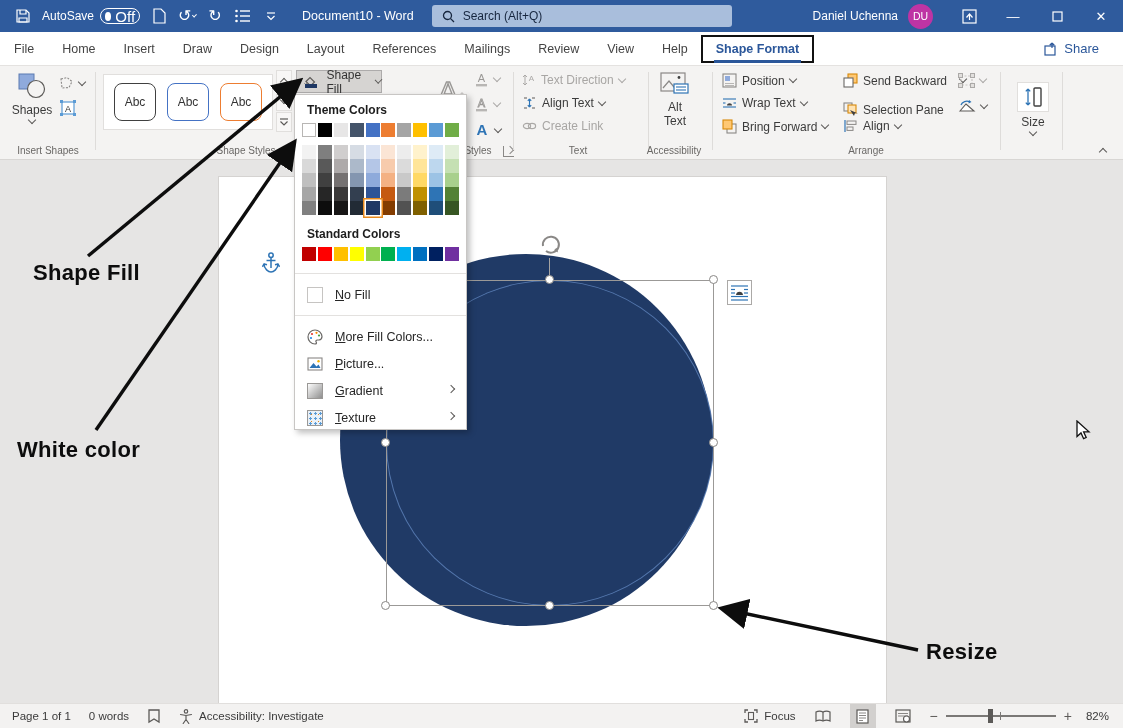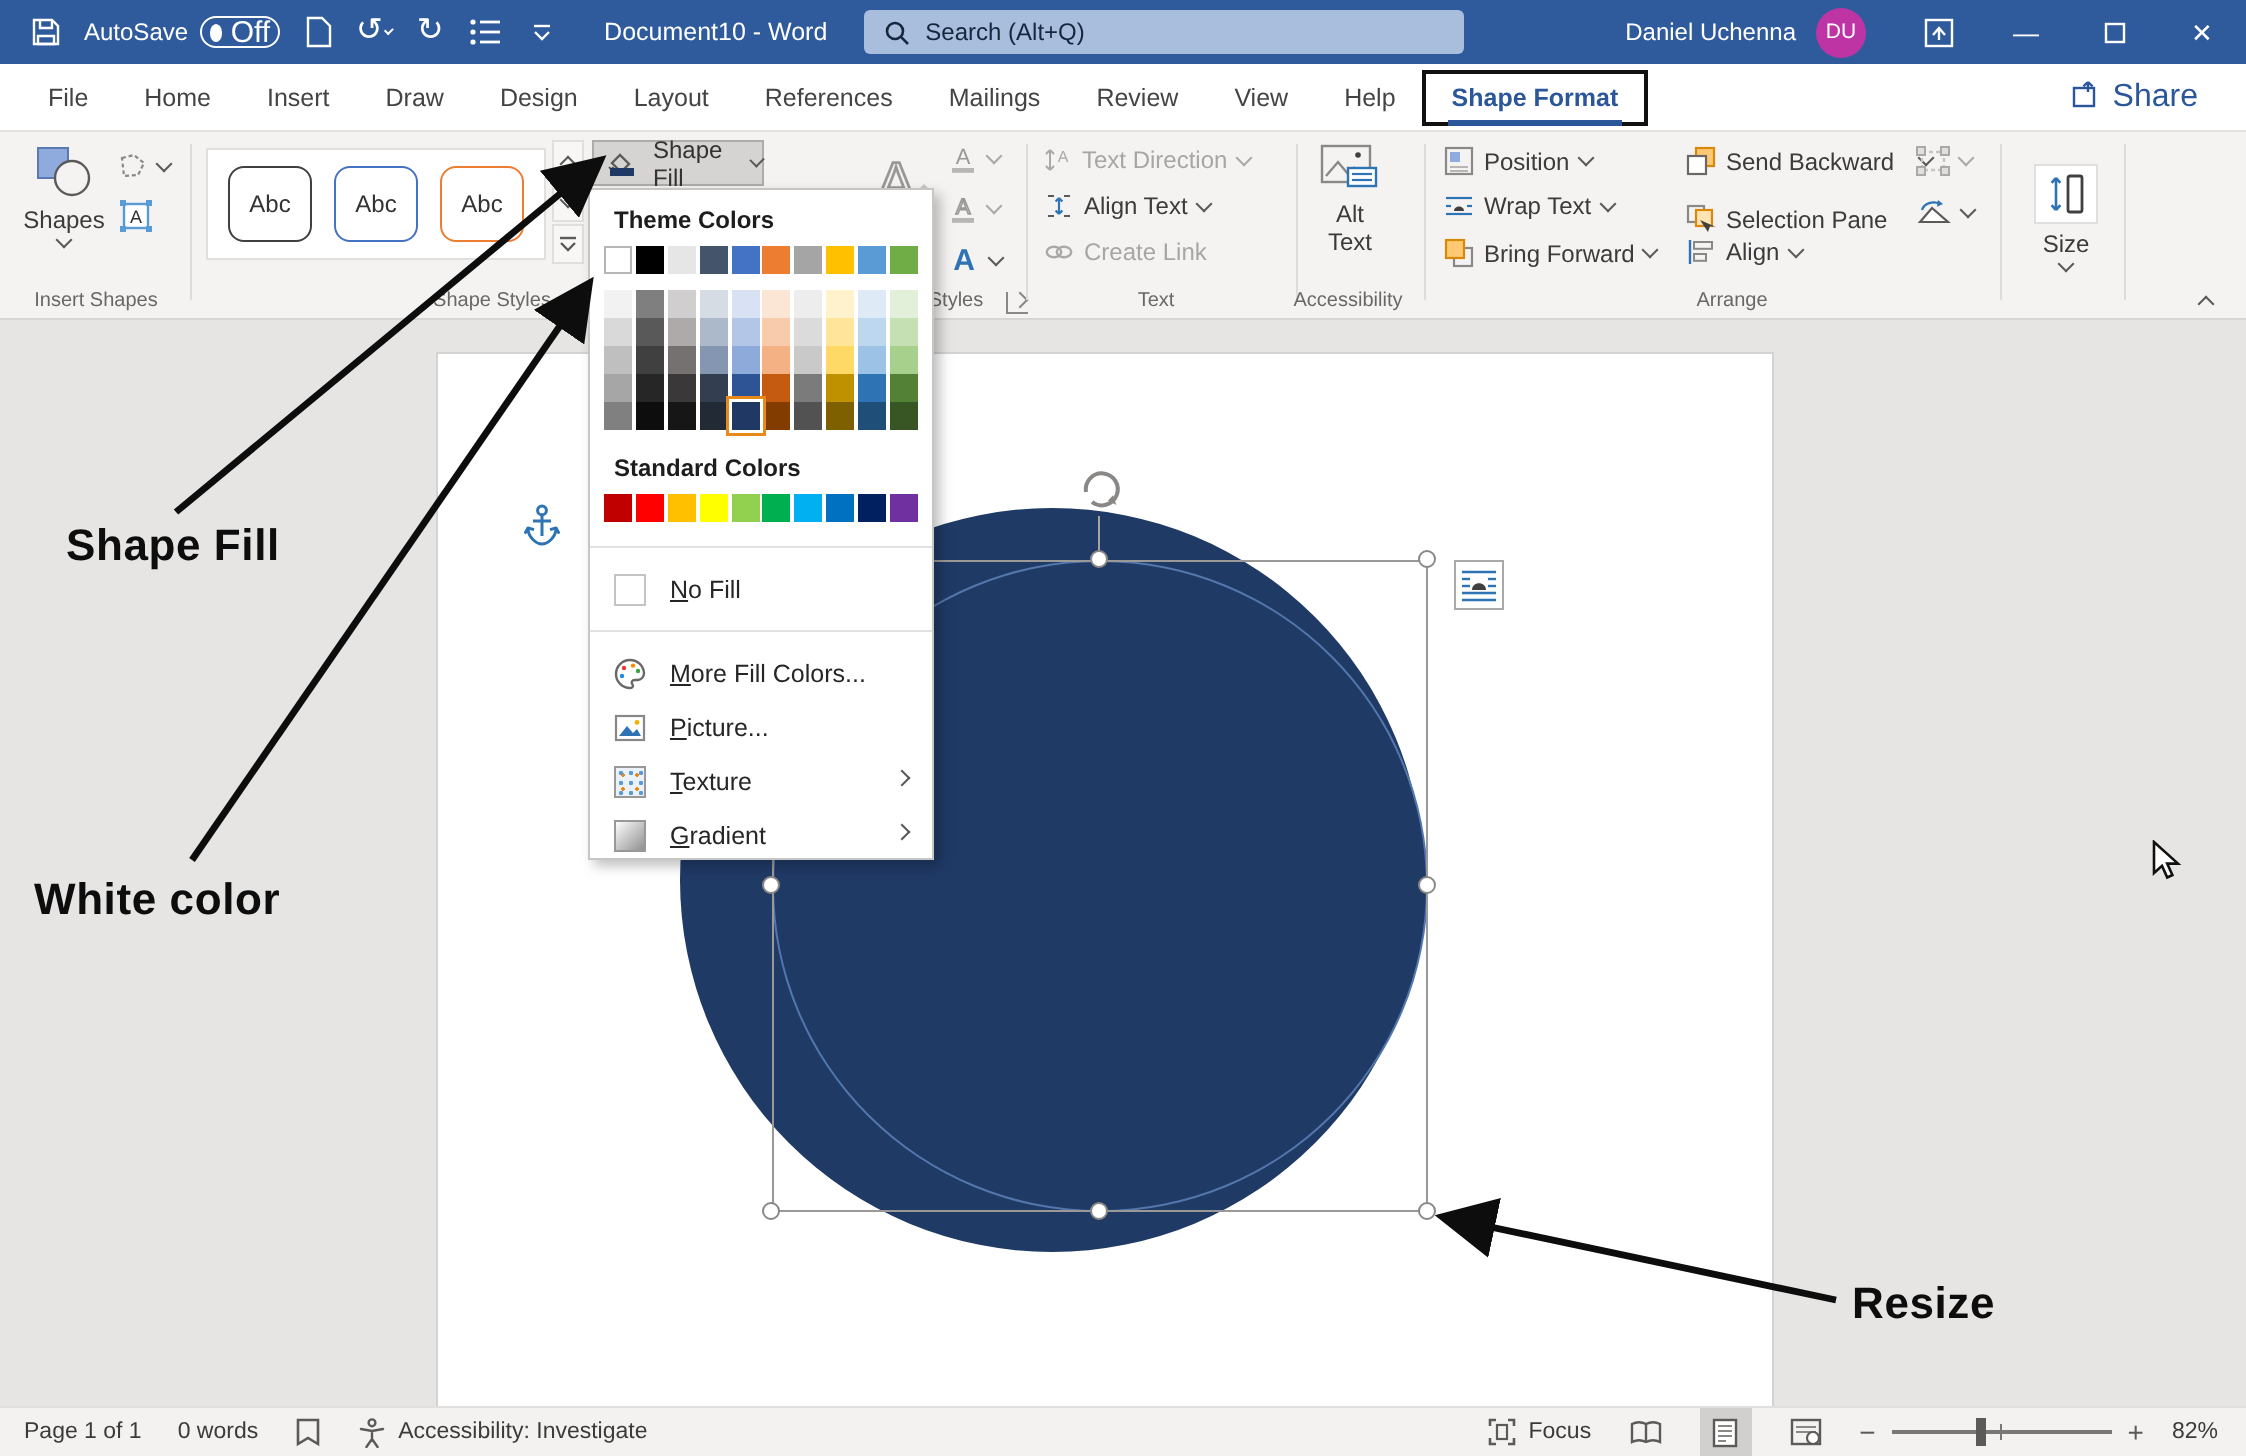--- a/index.html
+++ b/index.html
@@ -16,26 +16,26 @@
   .toggle .knob { width:9px; height:9px; background:#fff; border-radius:50%; }
   .glyph { font-size:16px; line-height:1; color:#fff; }
   .doc-title { font-size:12.5px; margin:0 18px 0 22px; white-space:nowrap; }
   .searchbox { width:300px; height:22px; background:#A9BEDC; border-radius:3px; display:flex; align-items:center; gap:8px; padding-left:10px; color:#17263f; font-size:12px; }
   .tb-right { margin-left:auto; display:flex; align-items:center; gap:0; height:100%; }
   .username { font-size:12px; margin-right:10px; }
   .avatar { width:25px; height:25px; border-radius:50%; background:#BE34A4; color:#fff; font-size:10.5px; display:flex; align-items:center; justify-content:center; margin-right:14px; }
   .winbtn { width:44px; height:32px; display:flex; align-items:center; justify-content:center; font-size:13px; }
 
   
-  .tabrow { position:absolute; left:0; top:32px; width:1123px; height:34px; background:#fff; display:flex; align-items:center; padding-left:10px; border-bottom:1px solid #E4E2E0; }
+  .tabrow { position:absolute; left:0; top:32px; width:1123px; height:34px; background:#fff; display:flex; align-items:center; border-bottom:1px solid #E4E2E0; }
   .tab { padding:6px 14px; font-size:12.5px; color:#444; position:relative; white-space:nowrap; }
   .tab.active { color:#2B579A; font-weight:bold; }
   .tab.active::after { content:""; position:absolute; left:12px; right:12px; bottom:-1px; height:3px; background:#2B579A; }
   .tab.boxed { outline:2.5px solid #111; outline-offset:-1px; }
-  .share-btn { margin-left:auto; margin-right:16px; display:flex; align-items:flex-start; gap:6px; color:#2B579A; font-size:16px; padding:4px 8px; }
+  .share-btn { margin-left:auto; margin-right:16px; display:flex; align-items:flex-end; gap:6px; color:#2B579A; font-size:13px; padding:4px 8px; }
 
   
   .ribbon { position:absolute; left:0; top:66px; width:1123px; height:94px; background:#F4F3F2; border-bottom:1px solid #D8D6D4; }
   .gsep { position:absolute; top:6px; height:78px; width:1px; background:#DEDCDA; }
   .glabel { position:absolute; top:79px; font-size:10px; color:#6a6866; text-align:center; white-space:nowrap; }
   .chev { display:inline-block; width:6px; height:6px; border-right:1.4px solid #5c5a58; border-bottom:1.4px solid #5c5a58; transform:rotate(45deg); margin-top:-3px; }
   .chev.right { transform:rotate(-45deg); }
   .chev.dis { border-color:#ABA9A7; }
   .bigbtn { position:absolute; display:flex; flex-direction:column; align-items:center; gap:3px; font-size:12px; color:#3b3b3b; }
   .smallrow { position:absolute; display:flex; align-items:center; gap:5px; font-size:12px; color:#3b3b3b; white-space:nowrap; }
@@ -610,27 +610,27 @@
     <span class="mi">
       <svg width="16" height="16" viewBox="0 0 16 16">
           <rect x="1" y="2" width="14" height="12" fill="#fff" stroke="#8a8886" stroke-width="1.1"></rect>
           <circle cx="11.5" cy="5.2" r="1.2" fill="#F2B200"></circle>
           <path d="M2.5 12l4-5 3 3.5 2-2 2 3.5z" fill="#2E74B5"></path>
         </svg>
     </span>
     <span><u>P</u>icture...</span>
   </div>
   <div class="fm-item">
+    <span class="mi grad-sw"></span>
+    <span><u>G</u>radient</span>
+    <span class="chev right subarrow"></span>
+  </div>
+  <div class="fm-item">
     <span class="mi tex-sw"></span>
     <span><u>T</u>exture</span>
-    <span class="chev right subarrow"></span>
-  </div>
-  <div class="fm-item">
-    <span class="mi grad-sw"></span>
-    <span><u>G</u>radient</span>
     <span class="chev right subarrow"></span>
   </div>
 </div>
 
 <div class="ann" style="left:33px; top:260px;">Shape Fill</div>
 <div class="ann" style="left:17px; top:437px;">White color</div>
 <div class="ann" style="left:926px; top:639px;">Resize</div>
 
 <svg class="overlay" viewBox="0 0 1123 728">
   <defs>

